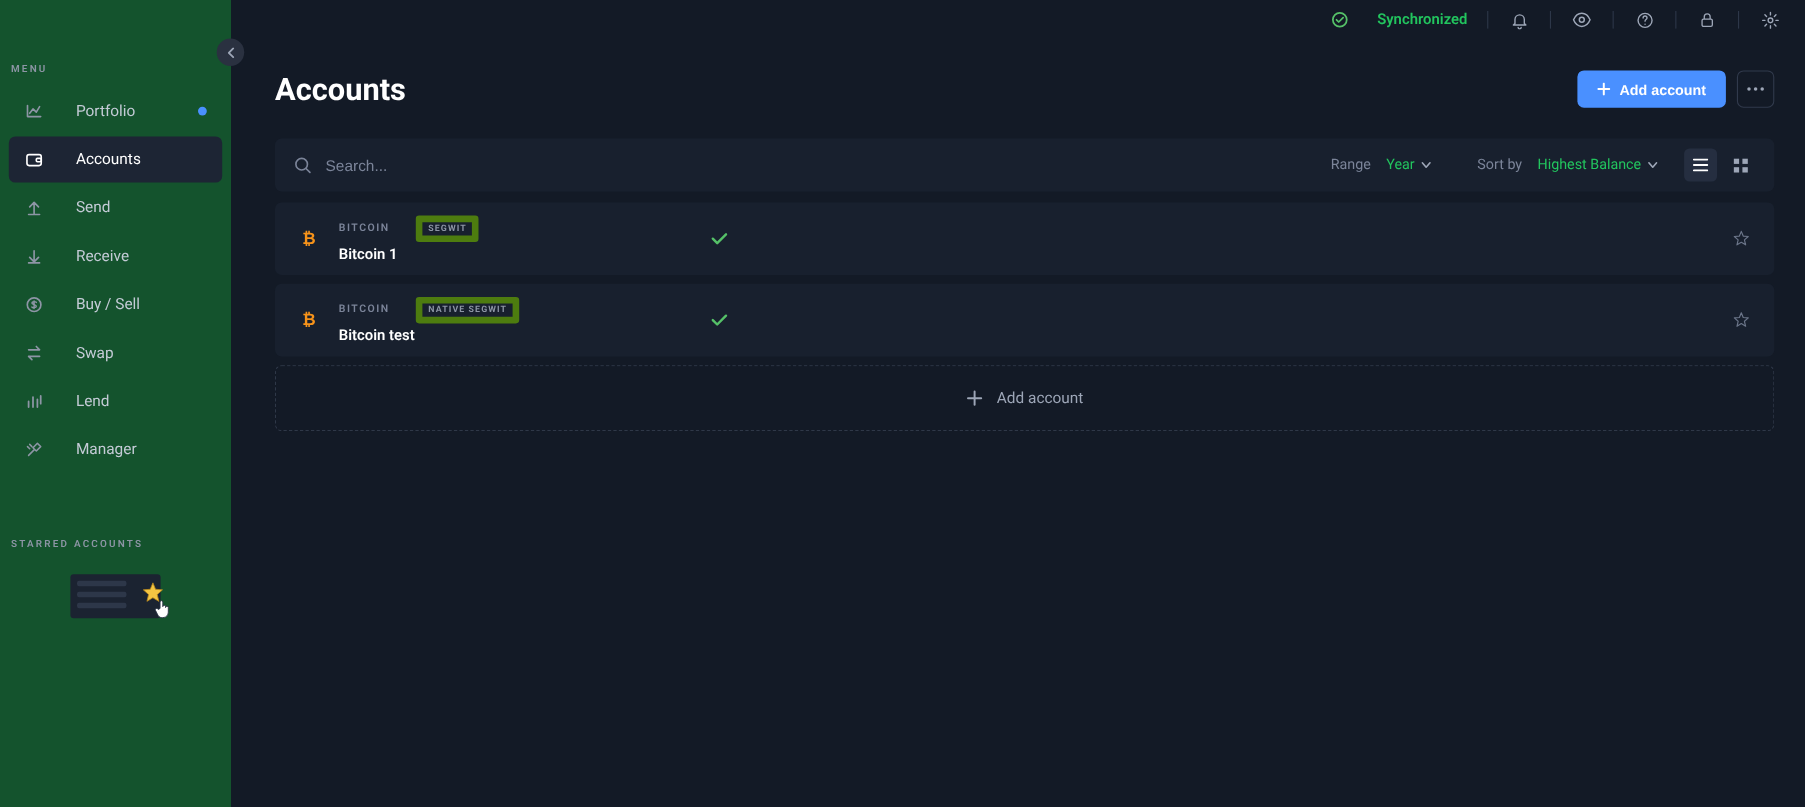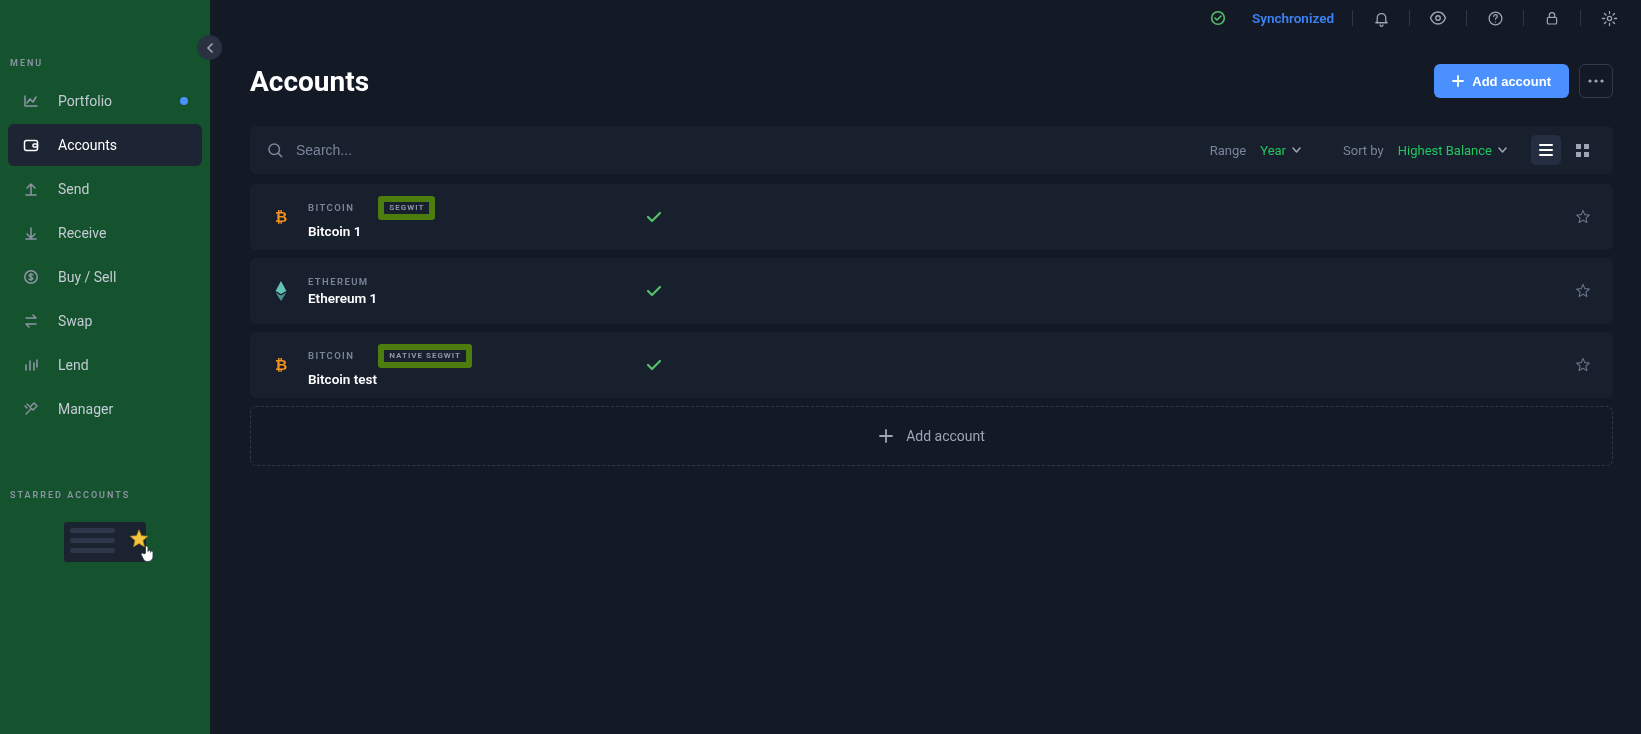--- a/index.html
+++ b/index.html
@@ -41,21 +41,21 @@
     letter-spacing: 2px;
     color: #8d95a5;
     text-transform: uppercase;
     padding: 0 4px 12px 2px;
     font-weight: 600;
   }
   .nav { display: flex; flex-direction: column; gap: 2px; }
   .nav-item {
     display: flex;
     align-items: center;
-    gap: 18px;
+    gap: 29px;
     padding: 12px 14px;
     border-radius: 6px;
     color: #c4cbd6;
     font-size: 14px;
     cursor: pointer;
     position: relative;
   }
   .nav-item.active { background: #1d2534; color: #fff; }
   .nav-item .icon-wrap { width: 18px; height: 18px; display: flex; align-items: center; justify-content: center; color: #8d95a5; }
   .nav-item.active .icon-wrap { color: #fff; }
@@ -101,21 +101,21 @@
     height: 36px;
     display: flex;
     align-items: center;
     justify-content: flex-end;
     gap: 2px;
     padding: 0 22px;
     color: #9da6b7;
   }
   .sync-status {
     display: flex; align-items: center; gap: 26px;
-    color: #3b82f6; font-size: 13.5px; font-weight: 600;
+    color: #22c55e; font-size: 13.5px; font-weight: 600;
   }
   .top-divider {
     width: 1px; height: 16px; background: #2d3749;
     margin: 0 16px;
   }
   .top-icon-btn { width: 20px; height: 20px; display: flex; align-items: center; justify-content: center; cursor: pointer; color: #9da6b7; }
 
   .content { padding: 28px 28px 0 40px; }
 
   .page-header { display: flex; align-items: center; justify-content: space-between; margin-bottom: 28px; }
@@ -438,44 +438,20 @@
               <path d="M2 6 L6 10 L14 2" stroke="currentColor" stroke-width="2.2" fill="none" stroke-linecap="round" stroke-linejoin="round"></path>
             </svg>
         </span>
         <span class="star-btn">
           <svg width="16" height="16" viewBox="0 0 24 24">
               <path d="M12 2 L14.6 8.4 L21.5 9 L16.3 13.6 L17.9 20.4 L12 16.8 L6.1 20.4 L7.7 13.6 L2.5 9 L9.4 8.4 Z" stroke="currentColor" stroke-width="1.6" fill="none" stroke-linejoin="round"></path>
             </svg>
         </span>
       </div>
 
-      <div class="account-row">
-        <span class="coin-icon">
-          <svg width="16" height="20" viewBox="0 0 16 26">
-              <path d="M8 0 L15 13 L8 17 L1 13 Z" fill="#62c3b9"></path>
-              <path d="M8 19 L15 15 L8 26 L1 15 Z" fill="#62c3b9" opacity="0.7"></path>
-            </svg>
-        </span>
-        <div class="account-meta">
-          <div class="account-badges">
-            <span class="coin-label">ETHEREUM</span>
-          </div>
-          <span class="account-name">Ethereum 1</span>
-        </div>
-        <span class="check">
-          <svg width="16" height="12" viewBox="0 0 16 12">
-              <path d="M2 6 L6 10 L14 2" stroke="currentColor" stroke-width="2.2" fill="none" stroke-linecap="round" stroke-linejoin="round"></path>
-            </svg>
-        </span>
-        <span class="star-btn">
-          <svg width="16" height="16" viewBox="0 0 24 24">
-              <path d="M12 2 L14.6 8.4 L21.5 9 L16.3 13.6 L17.9 20.4 L12 16.8 L6.1 20.4 L7.7 13.6 L2.5 9 L9.4 8.4 Z" stroke="currentColor" stroke-width="1.6" fill="none" stroke-linejoin="round"></path>
-            </svg>
-        </span>
-      </div>
 
       <div class="account-row">
         <span class="coin-icon">
           <svg width="18" height="18" viewBox="0 0 24 24">
               <text x="12" y="18" font-size="20" font-weight="bold" text-anchor="middle" fill="#f7931a">₿</text>
             </svg>
         </span>
         <div class="account-meta">
           <div class="account-badges">
             <span class="coin-label">BITCOIN</span>

